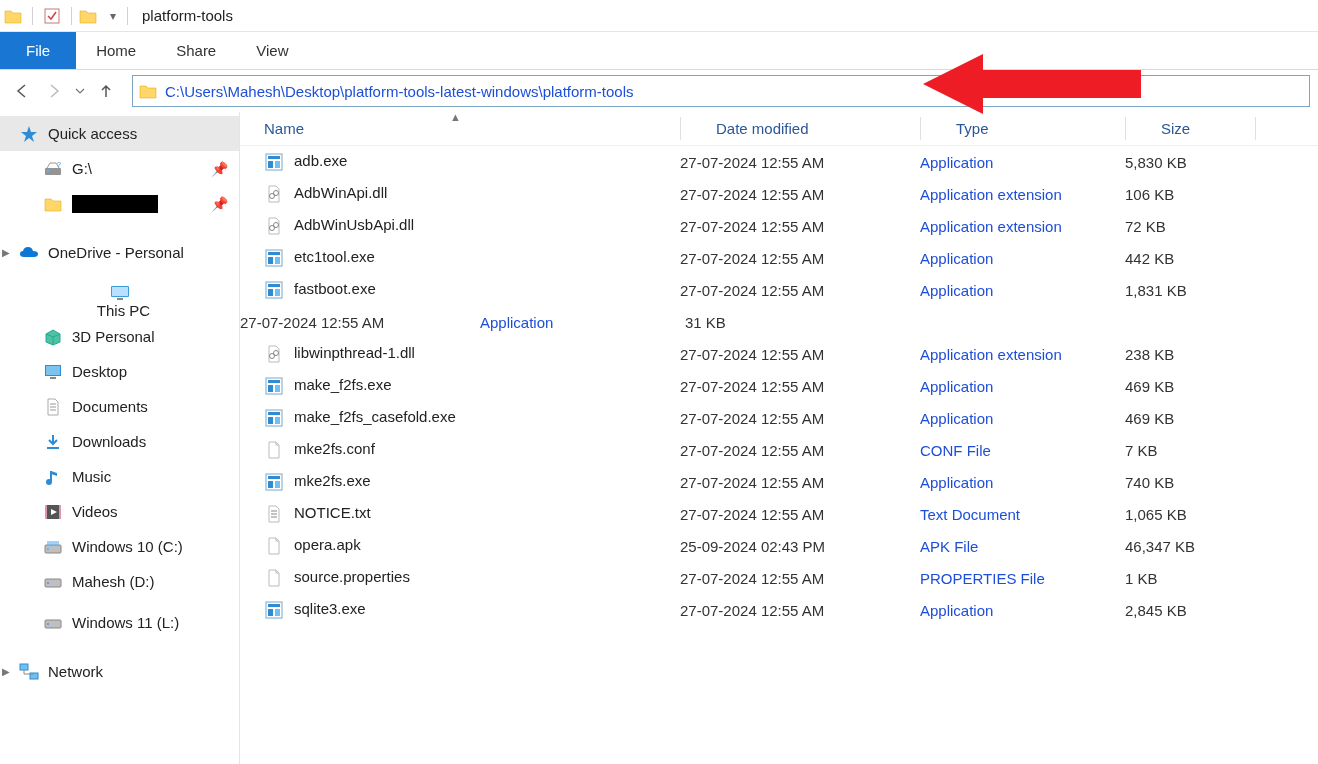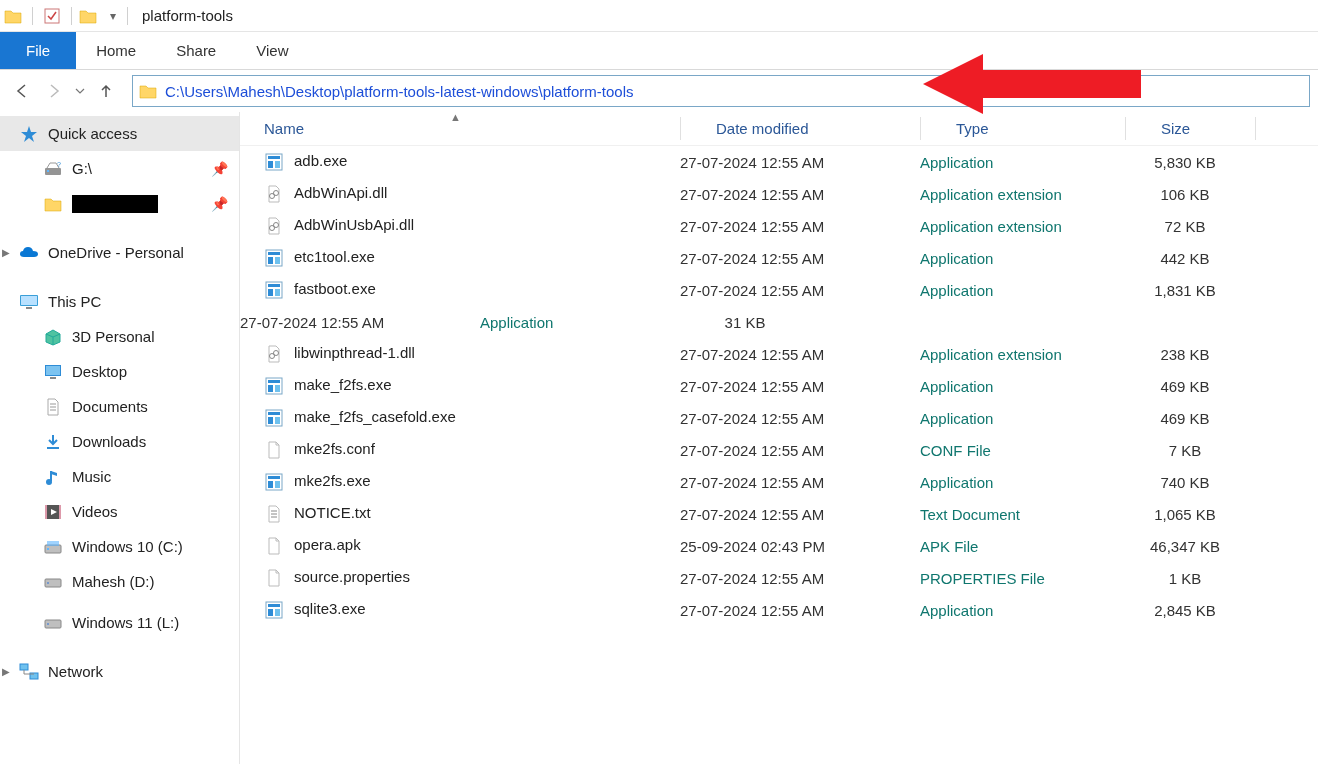--- a/index.html
+++ b/index.html
@@ -50,22 +50,22 @@
 .col-date { width: 240px; margin-left: 24px; }
 .col-type { width: 205px; }
 .col-size { width: 130px; justify-content: flex-start; }
 .colheads .sortind { position: absolute; left: 210px; top: -1px; color: #777; font-size: 11px; }
 .colheads .divider { position: absolute; top: 5px; bottom: 5px; width: 1px; background: #e0e0e0; }
 
 .filerow { display: flex; height: 32px; align-items: center; font-size: 15px; }
 .filerow .fname { width: 440px; display: flex; align-items: flex-start; padding-left: 24px; }
 .filerow .fname .fico { width: 20px; height: 20px; margin-right: 10px; display: flex; align-items: center; justify-content: center; }
 .filerow .fdate { width: 240px; color: #333; }
-.filerow .ftype { width: 205px; color: #0f766e; }
-.filerow .fsize { width: 130px; text-align: center; padding-right: 10px; color: #333; }
+.filerow .ftype { width: 205px; color: #1d4ed8; }
+.filerow .fsize { width: 130px; text-align: left; padding-right: 10px; color: #333; }
 
 
 svg { display: block; }
 </style>
 </head>
 <body>
 
 <div class="titlebar">
   <span class="folder-ico">
     <svg width="18" height="16">
@@ -173,21 +173,21 @@
       <span class="chev">▶</span>
       <span class="ico">
         <svg width="20" height="14">
             <path d="M5 11 q-4 0 -4 -3 q0 -3 3 -3 q1 -4 5 -4 q4 0 5 4 q5 0 5 3 q0 3 -4 3 z" fill="#0a78d4"></path>
           </svg>
       </span>
       <span>OneDrive - Personal</span>
     </div>
 
     <div class="gap"></div>
-    <div class="item" style="position:relative;">
+    <div class="item" style="position:relative;flex-direction:column;">
       <span class="ico">
         <svg width="20" height="16">
             <rect x="1" y="1" width="18" height="11" rx="1" fill="#3a9fd8"></rect>
             <rect x="2" y="2" width="16" height="9" fill="#b9e1ff"></rect>
             <rect x="7" y="13" width="6" height="2" fill="#888"></rect>
           </svg>
       </span>
       <span>This PC</span>
     </div>
     <div class="item indent">

